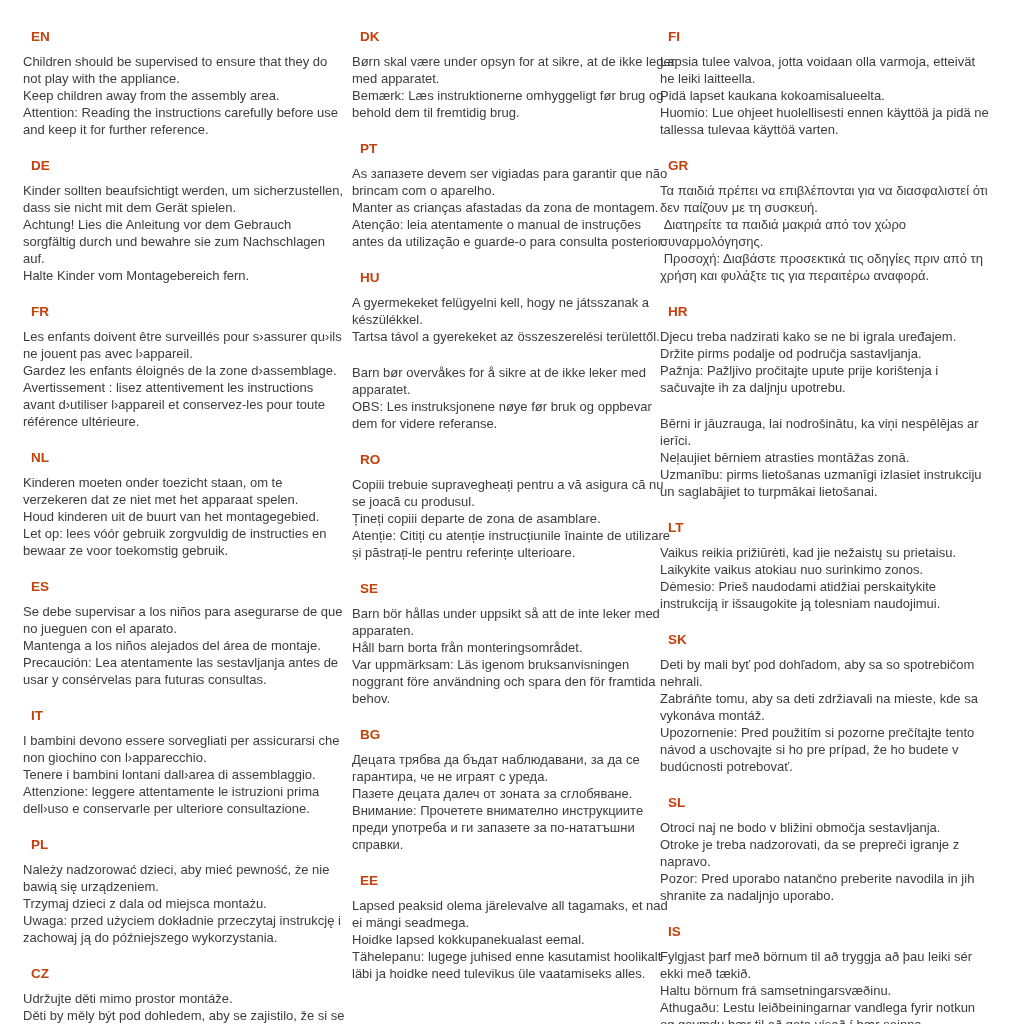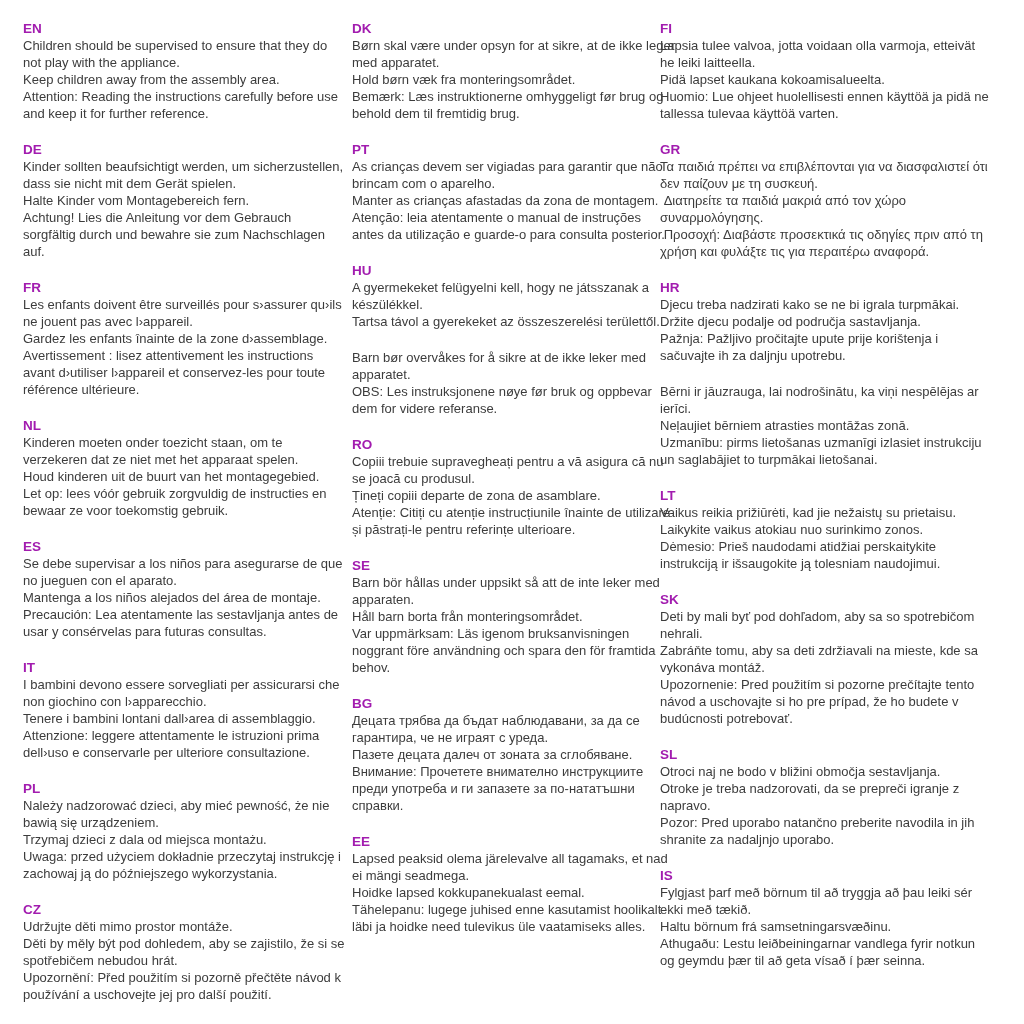--- a/index.html
+++ b/index.html
@@ -22,26 +22,26 @@
     position: absolute;
     top: 20px;
   }
   .col-1 { left: 23px;  width: 322px; }
   .col-2 { left: 352px; width: 324px; }
   .col-3 { left: 660px; width: 330px; }
   .sec {
     margin: 0 0 19px 0;
   }
   .sec h3 {
-    margin: 0;
+    margin: 8px;
     padding: 0;
     font-size: 13.5px;
     line-height: 17px;
     font-weight: bold;
-    color: #a21caf;
+    color: #c2410c;
   }
   .sec p {
     margin: 0;
     padding: 0;
     font-size: 13px;
     line-height: 17px;
     white-space: pre-wrap;
     color: #3c3c3c;
   }
 </style>
@@ -53,27 +53,27 @@
   <div class="col col-1">
     <div class="sec">
       <h3>EN</h3>
       <p>Children should be supervised to ensure that they do not play with the appliance.</p>
       <p>Keep children away from the assembly area.</p>
       <p>Attention: Reading the instructions carefully before use and keep it for further reference.</p>
     </div>
     <div class="sec">
       <h3>DE</h3>
       <p>Kinder sollten beaufsichtigt werden, um sicherzustellen, dass sie nicht mit dem Gerät spielen.</p>
+      <p>Achtung! Lies die Anleitung vor dem Gebrauch sorgfältig durch und bewahre sie zum Nachschlagen auf.</p>
       <p>Halte Kinder vom Montagebereich fern.</p>
-      <p>Achtung! Lies die Anleitung vor dem Gebrauch sorgfältig durch und bewahre sie zum Nachschlagen auf.</p>
     </div>
     <div class="sec">
       <h3>FR</h3>
       <p>Les enfants doivent être surveillés pour s›assurer qu›ils ne jouent pas avec l›appareil.</p>
-      <p>Gardez les enfants înainte de la zone d›assemblage.</p>
+      <p>Gardez les enfants éloignés de la zone d›assemblage.</p>
       <p>Avertissement : lisez attentivement les instructions avant d›utiliser l›appareil et conservez-les pour toute référence ultérieure.</p>
     </div>
     <div class="sec">
       <h3>NL</h3>
       <p>Kinderen moeten onder toezicht staan, om te verzekeren dat ze niet met het apparaat spelen.</p>
       <p>Houd kinderen uit de buurt van het montagegebied.</p>
       <p>Let op: lees vóór gebruik zorgvuldig de instructies en bewaar ze voor toekomstig gebruik.</p>
     </div>
     <div class="sec">
       <h3>ES</h3>
@@ -98,26 +98,25 @@
       <p>Udržujte děti mimo prostor montáže.</p>
       <p>Děti by měly být pod dohledem, aby se zajistilo, že si se spotřebičem nebudou hrát.</p>
       <p>Upozornění: Před použitím si pozorně přečtěte návod k používání a uschovejte jej pro další použití.</p>
     </div>
   </div>
 
   <div class="col col-2">
     <div class="sec">
       <h3>DK</h3>
       <p>Børn skal være under opsyn for at sikre, at de ikke leger med apparatet.</p>
-      <p>Hold børn væk fra monteringsområdet.</p>
       <p>Bemærk: Læs instruktionerne omhyggeligt før brug og behold dem til fremtidig brug.</p>
     </div>
     <div class="sec">
       <h3>PT</h3>
-      <p>As crianças devem ser vigiadas para garantir que não brincam com o aparelho.</p>
+      <p>As запазете devem ser vigiadas para garantir que não brincam com o aparelho.</p>
       <p>Manter as crianças afastadas da zona de montagem.</p>
       <p>Atenção: leia atentamente o manual de instruções antes da utilização e guarde-o para consulta posterior.</p>
     </div>
     <div class="sec">
       <h3>HU</h3>
       <p>A gyermekeket felügyelni kell, hogy ne játsszanak a készülékkel.</p>
       <p>Tartsa távol a gyerekeket az összeszerelési területtől.</p>
     </div>
     <div class="sec">
       <p>Barn bør overvåkes for å sikre at de ikke leker med apparatet.</p>
@@ -157,22 +156,22 @@
       <p>Huomio: Lue ohjeet huolellisesti ennen käyttöä ja pidä ne tallessa tulevaa käyttöä varten.</p>
     </div>
     <div class="sec">
       <h3>GR</h3>
       <p>Τα παιδιά πρέπει να επιβλέπονται για να διασφαλιστεί ότι δεν παίζουν με τη συσκευή.</p>
       <p> Διατηρείτε τα παιδιά μακριά από τον χώρο συναρμολόγησης.</p>
       <p> Προσοχή: Διαβάστε προσεκτικά τις οδηγίες πριν από τη χρήση και φυλάξτε τις για περαιτέρω αναφορά.</p>
     </div>
     <div class="sec">
       <h3>HR</h3>
-      <p>Djecu treba nadzirati kako se ne bi igrala turpmākai.</p>
-      <p>Držite djecu podalje od područja sastavljanja.</p>
+      <p>Djecu treba nadzirati kako se ne bi igrala uređajem.</p>
+      <p>Držite pirms podalje od područja sastavljanja.</p>
       <p>Pažnja: Pažljivo pročitajte upute prije korištenja i sačuvajte ih za daljnju upotrebu.</p>
     </div>
     <div class="sec">
       <p>Bērni ir jāuzrauga, lai nodrošinātu, ka viņi nespēlējas ar ierīci.</p>
       <p>Neļaujiet bērniem atrasties montāžas zonā.</p>
       <p>Uzmanību: pirms lietošanas uzmanīgi izlasiet instrukciju un saglabājiet to turpmākai lietošanai.</p>
     </div>
     <div class="sec">
       <h3>LT</h3>
       <p>Vaikus reikia prižiūrėti, kad jie nežaistų su prietaisu.</p>

